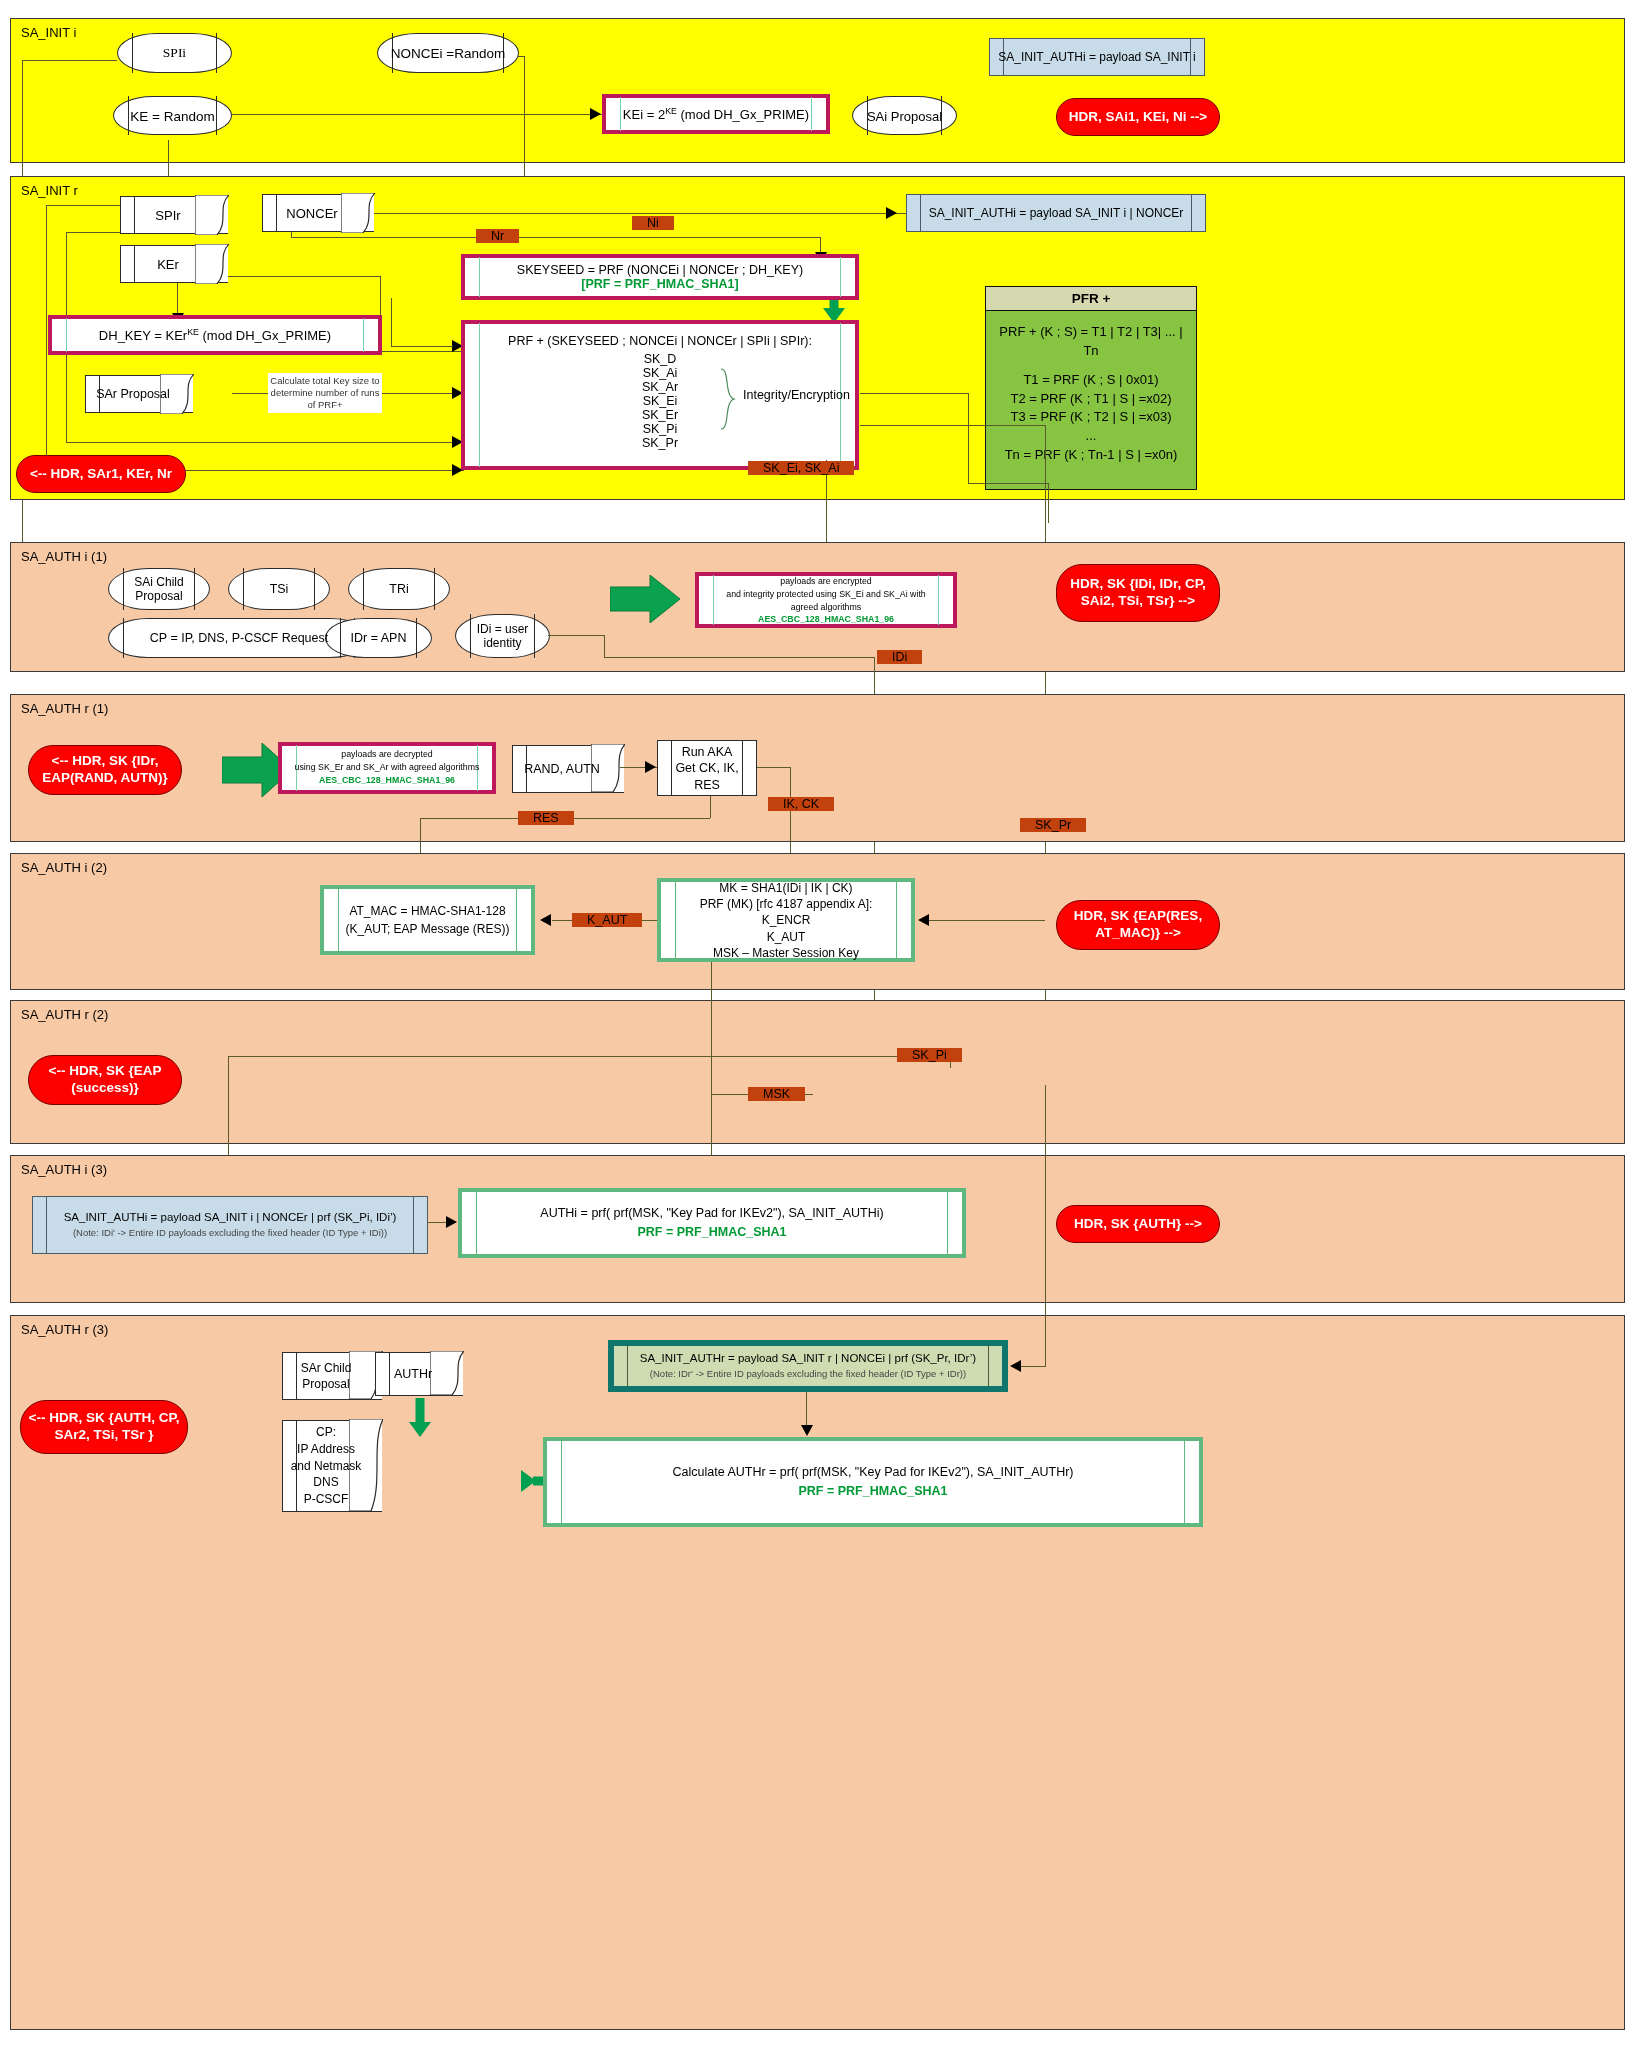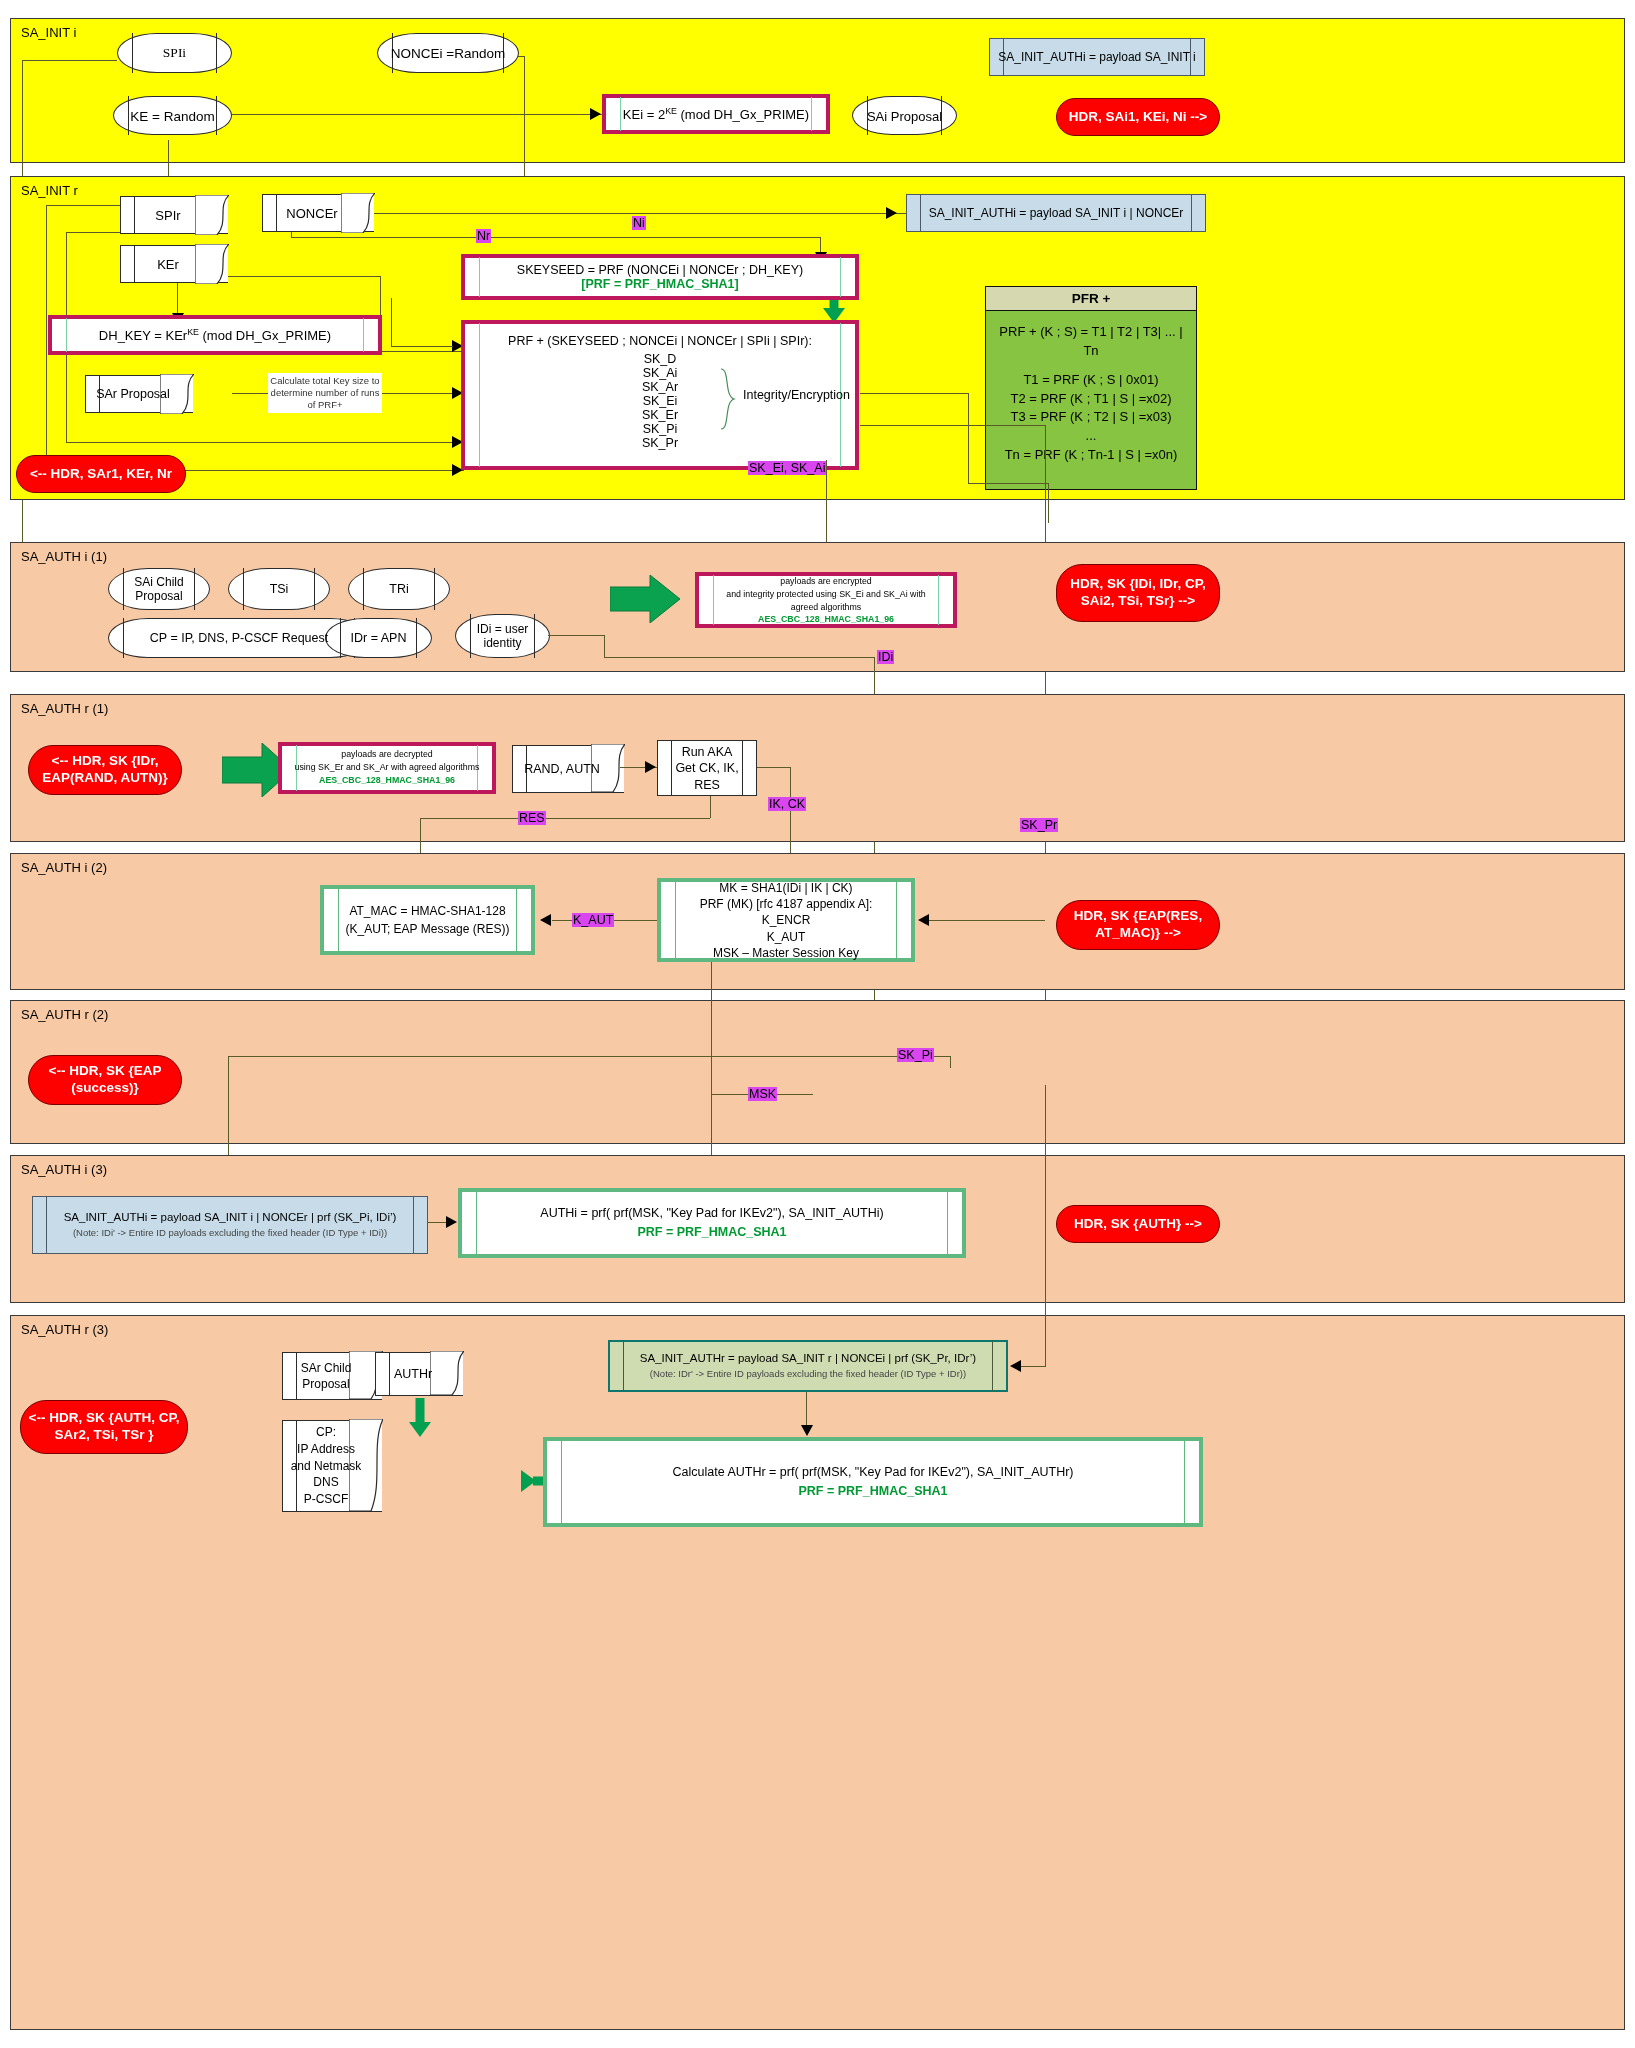--- a/index.html
+++ b/index.html
@@ -39,21 +39,21 @@
   .procdark .txt{position:relative;z-index:2;width:100%;text-align:center;}
 
   
   .bluebox{position:absolute;background:#c7dce8;border:1px solid #4a5a66;box-sizing:border-box;}
   .bluebox .rail{position:absolute;top:-1px;bottom:-1px;border-left:1px solid #4a5a66;}
   .bluebox .rail.l{left:13px;}
   .bluebox .rail.r{right:13px;}
   .bluebox .txt{position:relative;z-index:2;width:100%;text-align:center;}
 
   
-  .greenbox{position:absolute;background:#cfdcb2;border:2px solid #0f766e;box-sizing:border-box;}
+  .greenbox{position:absolute;background:#cfdcb2;border:6px solid #0f766e;box-sizing:border-box;}
   .greenbox .rail{position:absolute;top:-1px;bottom:-1px;border-left:1px solid #4a5a3a;}
   .greenbox .rail.l{left:13px;}
   .greenbox .rail.r{right:13px;}
   .greenbox .txt{position:relative;z-index:2;width:100%;text-align:center;}
 
   
   .pill{position:absolute;background:#fd0000;border:1px solid #7a0000;border-radius:26px;
         color:#fff;font-weight:bold;display:flex;align-items:center;justify-content:center;
         text-align:center;font-size:13.5px;line-height:1.25;}
 
@@ -80,21 +80,21 @@
   .garrow-d{position:absolute;}
   .garrow-d .stem{position:absolute;left:50%;transform:translateX(-50%);width:9px;top:0;background:#00a050;}
   .garrow-d .tip{position:absolute;left:50%;transform:translateX(-50%);width:0;height:0;
         border-left:11px solid transparent;border-right:11px solid transparent;border-top:15px solid #00a050;}
   .garrow-r{position:absolute;}
   .garrow-r .stem{position:absolute;top:50%;transform:translateY(-50%);height:9px;left:0;background:#00a050;}
   .garrow-r .tip{position:absolute;top:50%;transform:translateY(-50%);width:0;height:0;
         border-top:11px solid transparent;border-bottom:11px solid transparent;border-left:15px solid #00a050;}
 
   
-  .elabel{position:absolute;background:#d946ef;font-size:12.5px;color:#000;padding:0 1px;white-space:nowrap;z-index:6;}
+  .elabel{position:absolute;background:#c2410c;font-size:12.5px;color:#000;padding:0 15px;white-space:nowrap;z-index:6;}
 
   .note{position:absolute;background:#fff;font-size:9.5px;color:#333;text-align:center;line-height:1.25;padding:2px 2px;z-index:5;}
 
   .green{color:#009933;font-weight:bold;}
   .sub{font-size:9.5px;color:#444;}
   .sup{font-size:0.68em;vertical-align:super;}
 </style>
 </head>
 <body>
 

